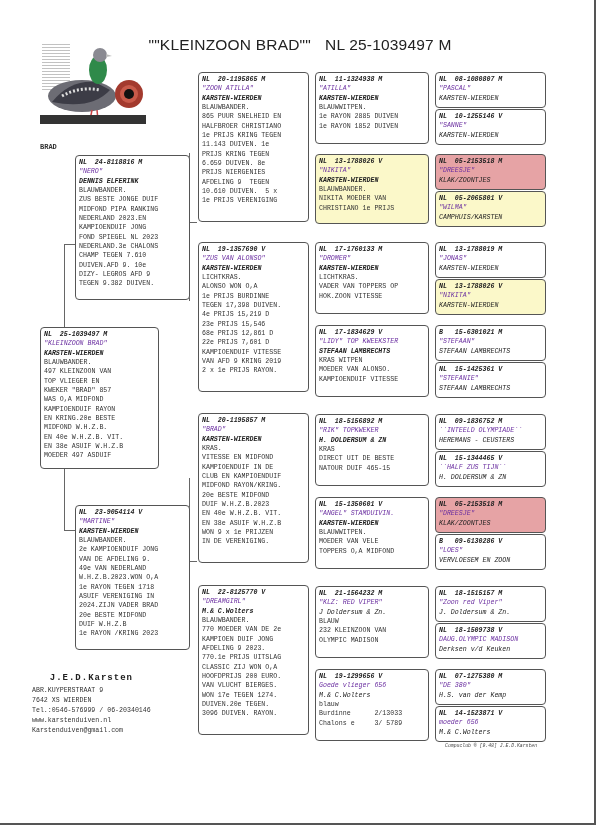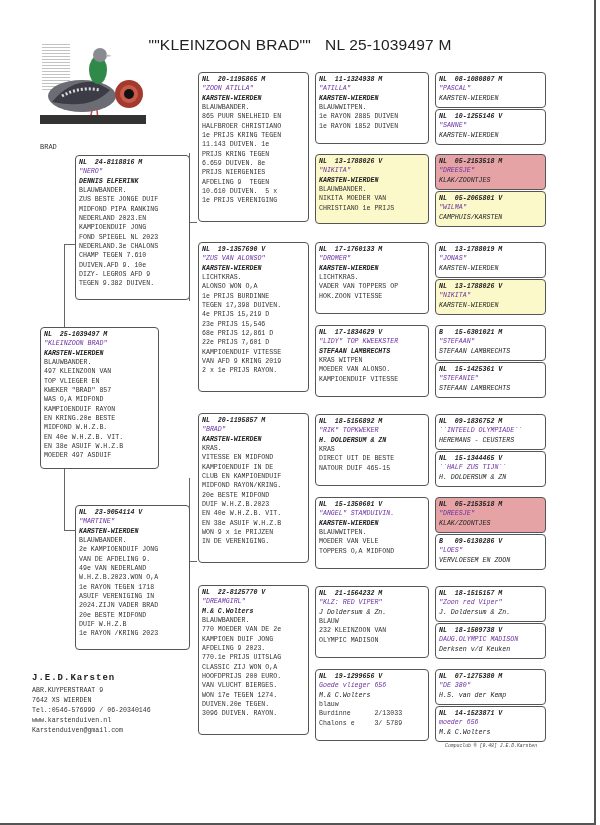--- a/index.html
+++ b/index.html
@@ -8,36 +8,36 @@
   .page { position: absolute; left: 0; top: 0; width: 594px; height: 823px;
           border-right: 2px solid #555; border-bottom: 2px solid #555; background: #fff; }
   .title { position: absolute; top: 36px; left: 0; width: 600px; text-align: center;
            font-family: "Liberation Sans", sans-serif; font-size: 15.5px; color: #222; letter-spacing: 0.2px; }
   .title .ring { margin-left: 14px; }
   .photo { position: absolute; left: 40px; top: 40px; width: 106px; height: 92px; }
   .photo .qr { position: absolute; left: 2px; top: 2px; width: 28px; height: 48px;
                background: repeating-linear-gradient(0deg, #999 0 1px, transparent 1px 3px); opacity: .6; }
   .photo .bird { position: absolute; left: 0; top: 0; }
   .photo .caption { position: absolute; left: 0; bottom: 8px; width: 106px; height: 9px; background: #333; }
-  .brad-label { position: absolute; left: 40px; top: 143px; font-size: 7px; color: #333; }
+  .brad-label { position: absolute; left: 40px; top: 143px; font-size: 7px; color: #333; font-weight: bold; }
 
   .box { position: absolute; border: 1px solid #555; border-radius: 4px; background: #fff;
          padding: 2px 3px; box-sizing: border-box; font-size: 6.6px; line-height: 9.35px; overflow: hidden; }
   .box.yellow { background: #fbf8c9; }
   .box.red { background: #e6a3a5; }
   .box .ring { font-style: italic; font-weight: bold; color: #222; white-space: pre; }
   .box .name { color: #6a2ea0; font-style: italic; }
   .box .owner { font-style: italic; font-weight: bold; color: #222; }
   .box .owner.plain { font-weight: normal; }
   .box .line { white-space: pre; color: #333; }
 
   .conn { position: absolute; border-color: #666; border-style: solid; border-width: 0; }
 
   .breeder { position: absolute; left: 32px; top: 673px; font-size: 6.6px; line-height: 10px; color: #333; }
-  .breeder .bname { font-size: 9px; font-weight: bold; letter-spacing: 1px; margin-bottom: 3px; color: #222; }
+  .breeder .bname { font-size: 9px; font-weight: bold; letter-spacing: 1px; margin-bottom: 3px; color: #222; text-align: center; }
   .footer { position: absolute; left: 445px; top: 743px; font-size: 4.8px; color: #444; font-style: italic; }
 </style>
 </head>
 <body>
 
 <div class="page">
 
   <div class="title">
     <span>""KLEINZOON BRAD""</span><span class="ring">NL  25-1039497 M</span>
   </div>

